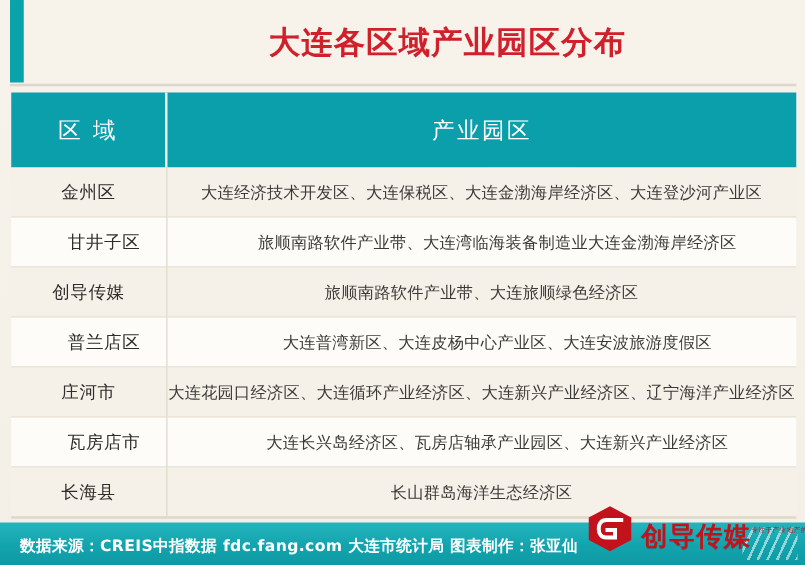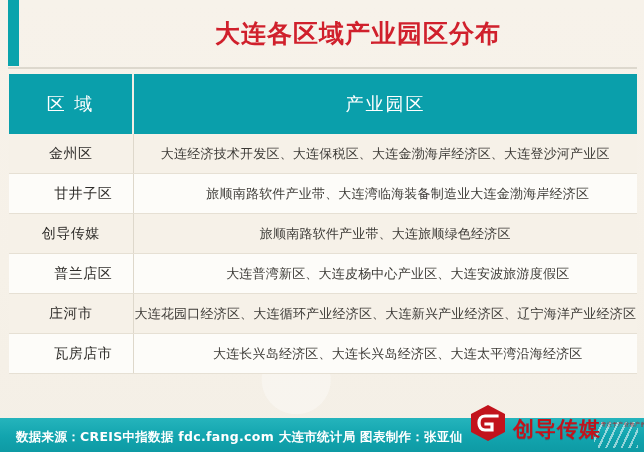--- a/index.html
+++ b/index.html
@@ -229,21 +229,25 @@
       <tr class="row-even">
         <td class="cell-region">普兰店区</td>
         <td class="cell-parks">大连普湾新区、大连皮杨中心产业区、大连安波旅游度假区</td>
       </tr>
       <tr class="row-odd">
         <td class="cell-region">庄河市</td>
         <td class="cell-parks">大连花园口经济区、大连循环产业经济区、大连新兴产业经济区、辽宁海洋产业经济区</td>
       </tr>
       <tr class="row-even">
         <td class="cell-region">瓦房店市</td>
-        <td class="cell-parks">大连长兴岛经济区、大连长兴岛经济区、大连太平湾沿海经济区</td>
+        <td class="cell-parks">大连长兴岛经济区、瓦房店轴承产业园区、大连新兴产业经济区</td>
+      </tr>
+      <tr class="row-odd row-last">
+        <td class="cell-region">长海县</td>
+        <td class="cell-parks">长山群岛海洋生态经济区</td>
       </tr>
     </tbody>
   </table>
 
   <div id="watermark-wash"></div>
 
   <div id="footer-bar">
     <div id="footer-text">数据来源：CREIS中指数据 fdc.fang.com 大连市统计局  图表制作：张亚仙</div>
     <div id="footer-stripes"></div>
   </div>

